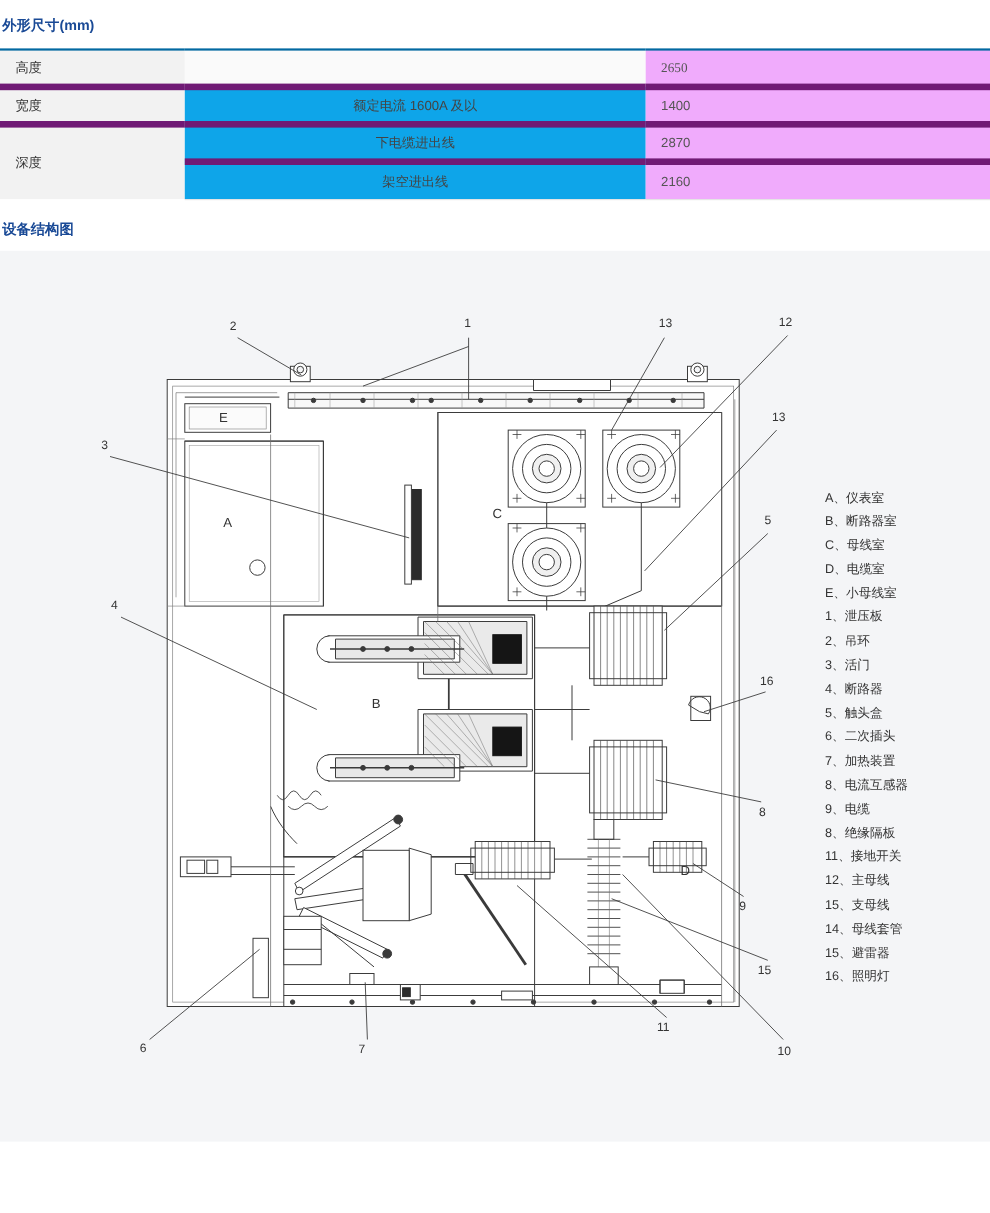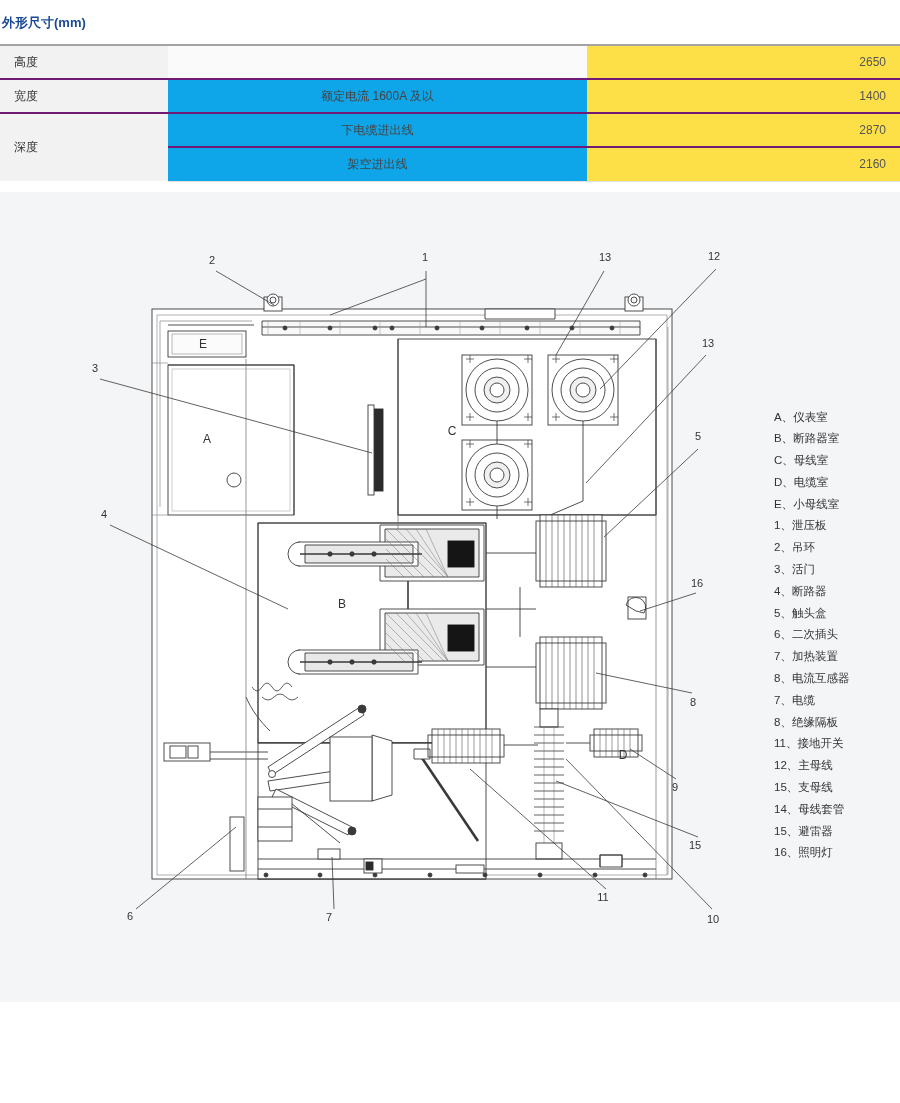--- a/index.html
+++ b/index.html
@@ -26,40 +26,40 @@
   .dim-table{
     width:900px;
     border-collapse:collapse;
     margin-top:12px;
     font-size:12px;
     color:#333;
     table-layout:fixed;
   }
   .dim-table tr{height:34px;}
   .dim-table td{
-    border-top:2px solid #701a75;
+    border-top:6px solid #701a75;
     border-bottom:1px solid #e3e3e3;
     padding:0 14px;
     vertical-align:middle;
   }
-  .dim-table tr:first-child td{border-top:2px solid #a3a3a3;}
+  .dim-table tr:first-child td{border-top:2px solid #0369a1;font-family:Liberation Serif, serif;}
   .dim-table .c-label{
     width:140px;
     background:#f2f2f2;
     color:#333;
   }
   .dim-table .c-mid{
     background:#0ea5e9;
     text-align:center;
     color:#444;
   }
   .dim-table .c-val{
     width:285px;
-    background:#fde047;
-    text-align:right;
+    background:#f0abfc;
+    text-align:left;
     color:#555;
   }
   .dim-table .c-span2{
     background:#fafafa;
     text-align:center;
   }
   .dim-table .nb{border-bottom:none;font-family:Liberation Mono, monospace;}
 
   
   .diagram-panel{
@@ -74,21 +74,21 @@
 
   
   .legend{
     position:absolute;
     left:750px;
     top:215px;
     font-size:11.5px;
     line-height:21.8px;
     color:#333;
   }
-  .legend div{white-space:nowrap;margin-left:24px;}
+  .legend div{white-space:nowrap;}
 </style>
 </head>
 <body>
 
 <div class="page">
 
   <div class="section-title" id="dims-title">外形尺寸(mm)</div>
 
   <table class="dim-table">
     <tbody>
@@ -107,20 +107,21 @@
         <td class="c-mid">下电缆进出线</td>
         <td class="c-val">2870</td>
       </tr>
       <tr>
         <td class="c-mid">架空进出线</td>
         <td class="c-val">2160</td>
       </tr>
     </tbody>
   </table>
 
+  <div class="section-title" id="struct-title">设备结构图</div>
 
   <div class="diagram-panel">
 
     <svg class="diagram-svg" width="900" height="810" viewBox="0 295 900 810">
       <g fill="none" stroke="#3a3a3a" stroke-width="0.9" shape-rendering="geometricPrecision">
 
         <rect x="152" y="412" width="520" height="570" fill="#ffffff" stroke="#3a3a3a"></rect>
         <rect x="157" y="418" width="510" height="560" fill="none" stroke="#7d7d7d" stroke-width="0.6"></rect>
 
         <path d="M262 424 H640 V438 H262 Z" fill="#f8f8f8"></path>
@@ -397,21 +398,21 @@
       <div>D、电缆室</div>
       <div>E、小母线室</div>
       <div>1、泄压板</div>
       <div>2、吊环</div>
       <div>3、活门</div>
       <div>4、断路器</div>
       <div>5、触头盒</div>
       <div>6、二次插头</div>
       <div>7、加热装置</div>
       <div>8、电流互感器</div>
-      <div>7、电缆</div>
+      <div>9、电缆</div>
       <div>8、绝缘隔板</div>
       <div>11、接地开关</div>
       <div>12、主母线</div>
       <div>15、支母线</div>
       <div>14、母线套管</div>
       <div>15、避雷器</div>
       <div>16、照明灯</div>
     </div>
 
   </div>

